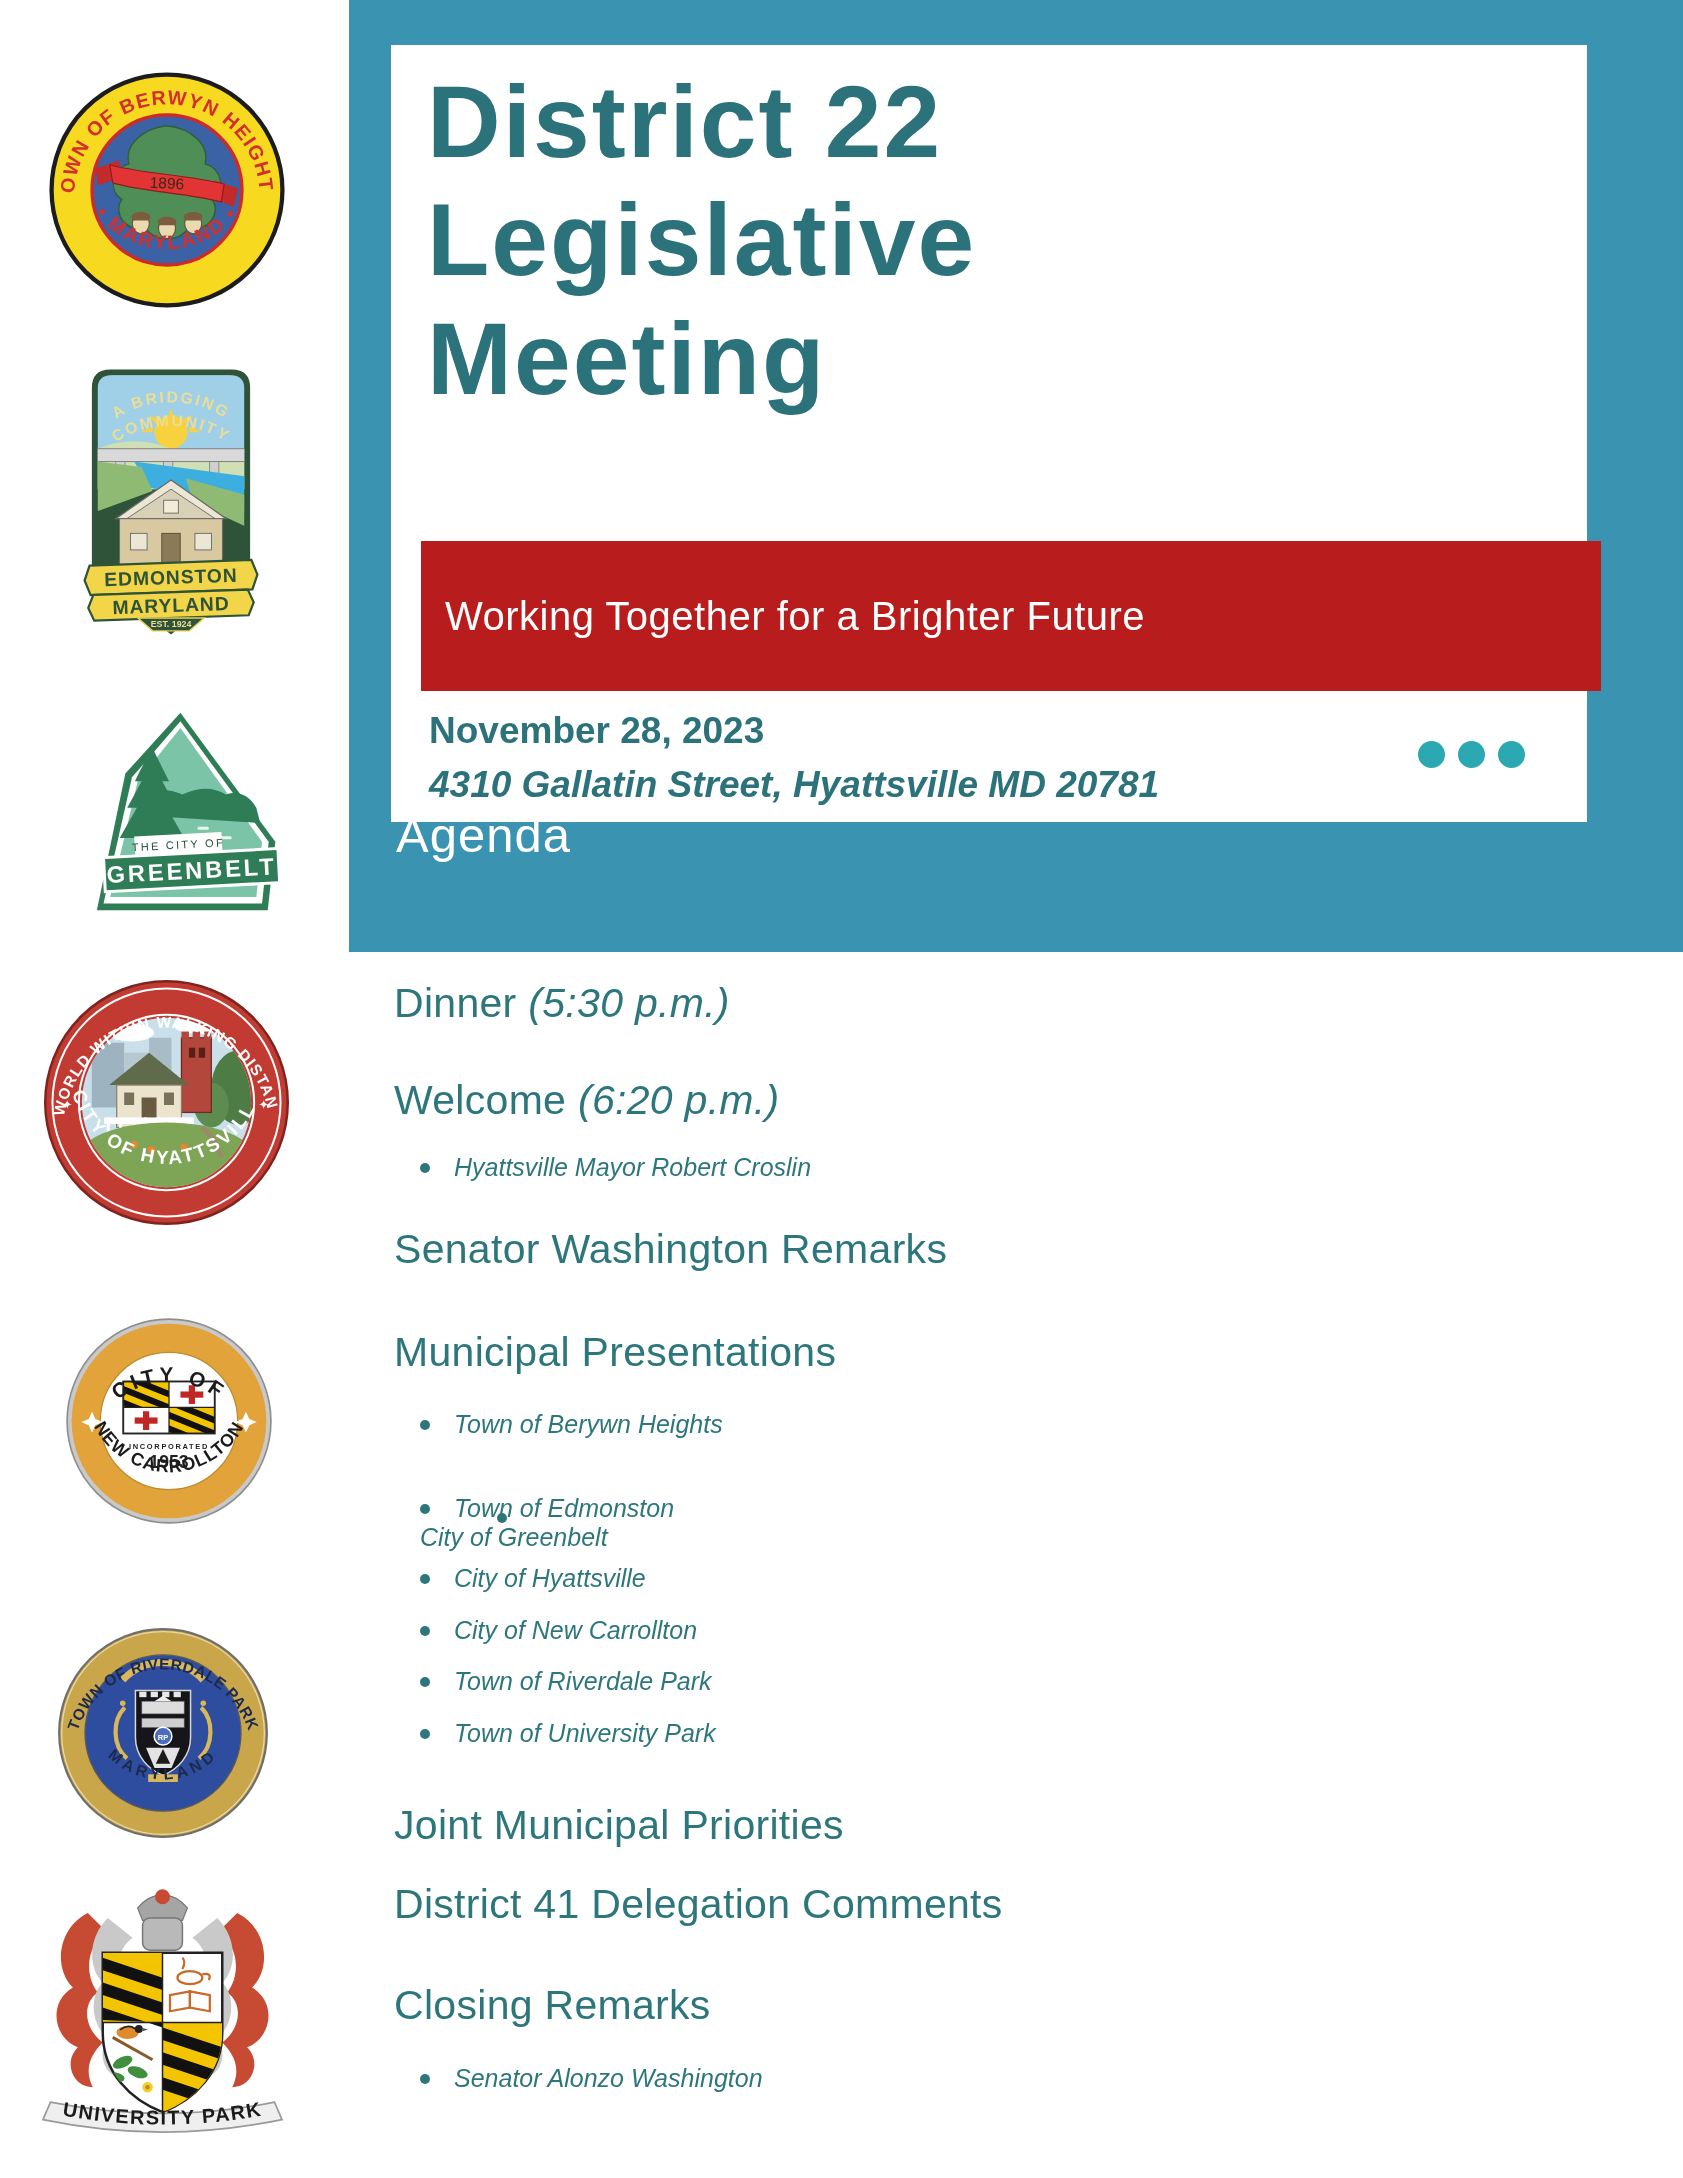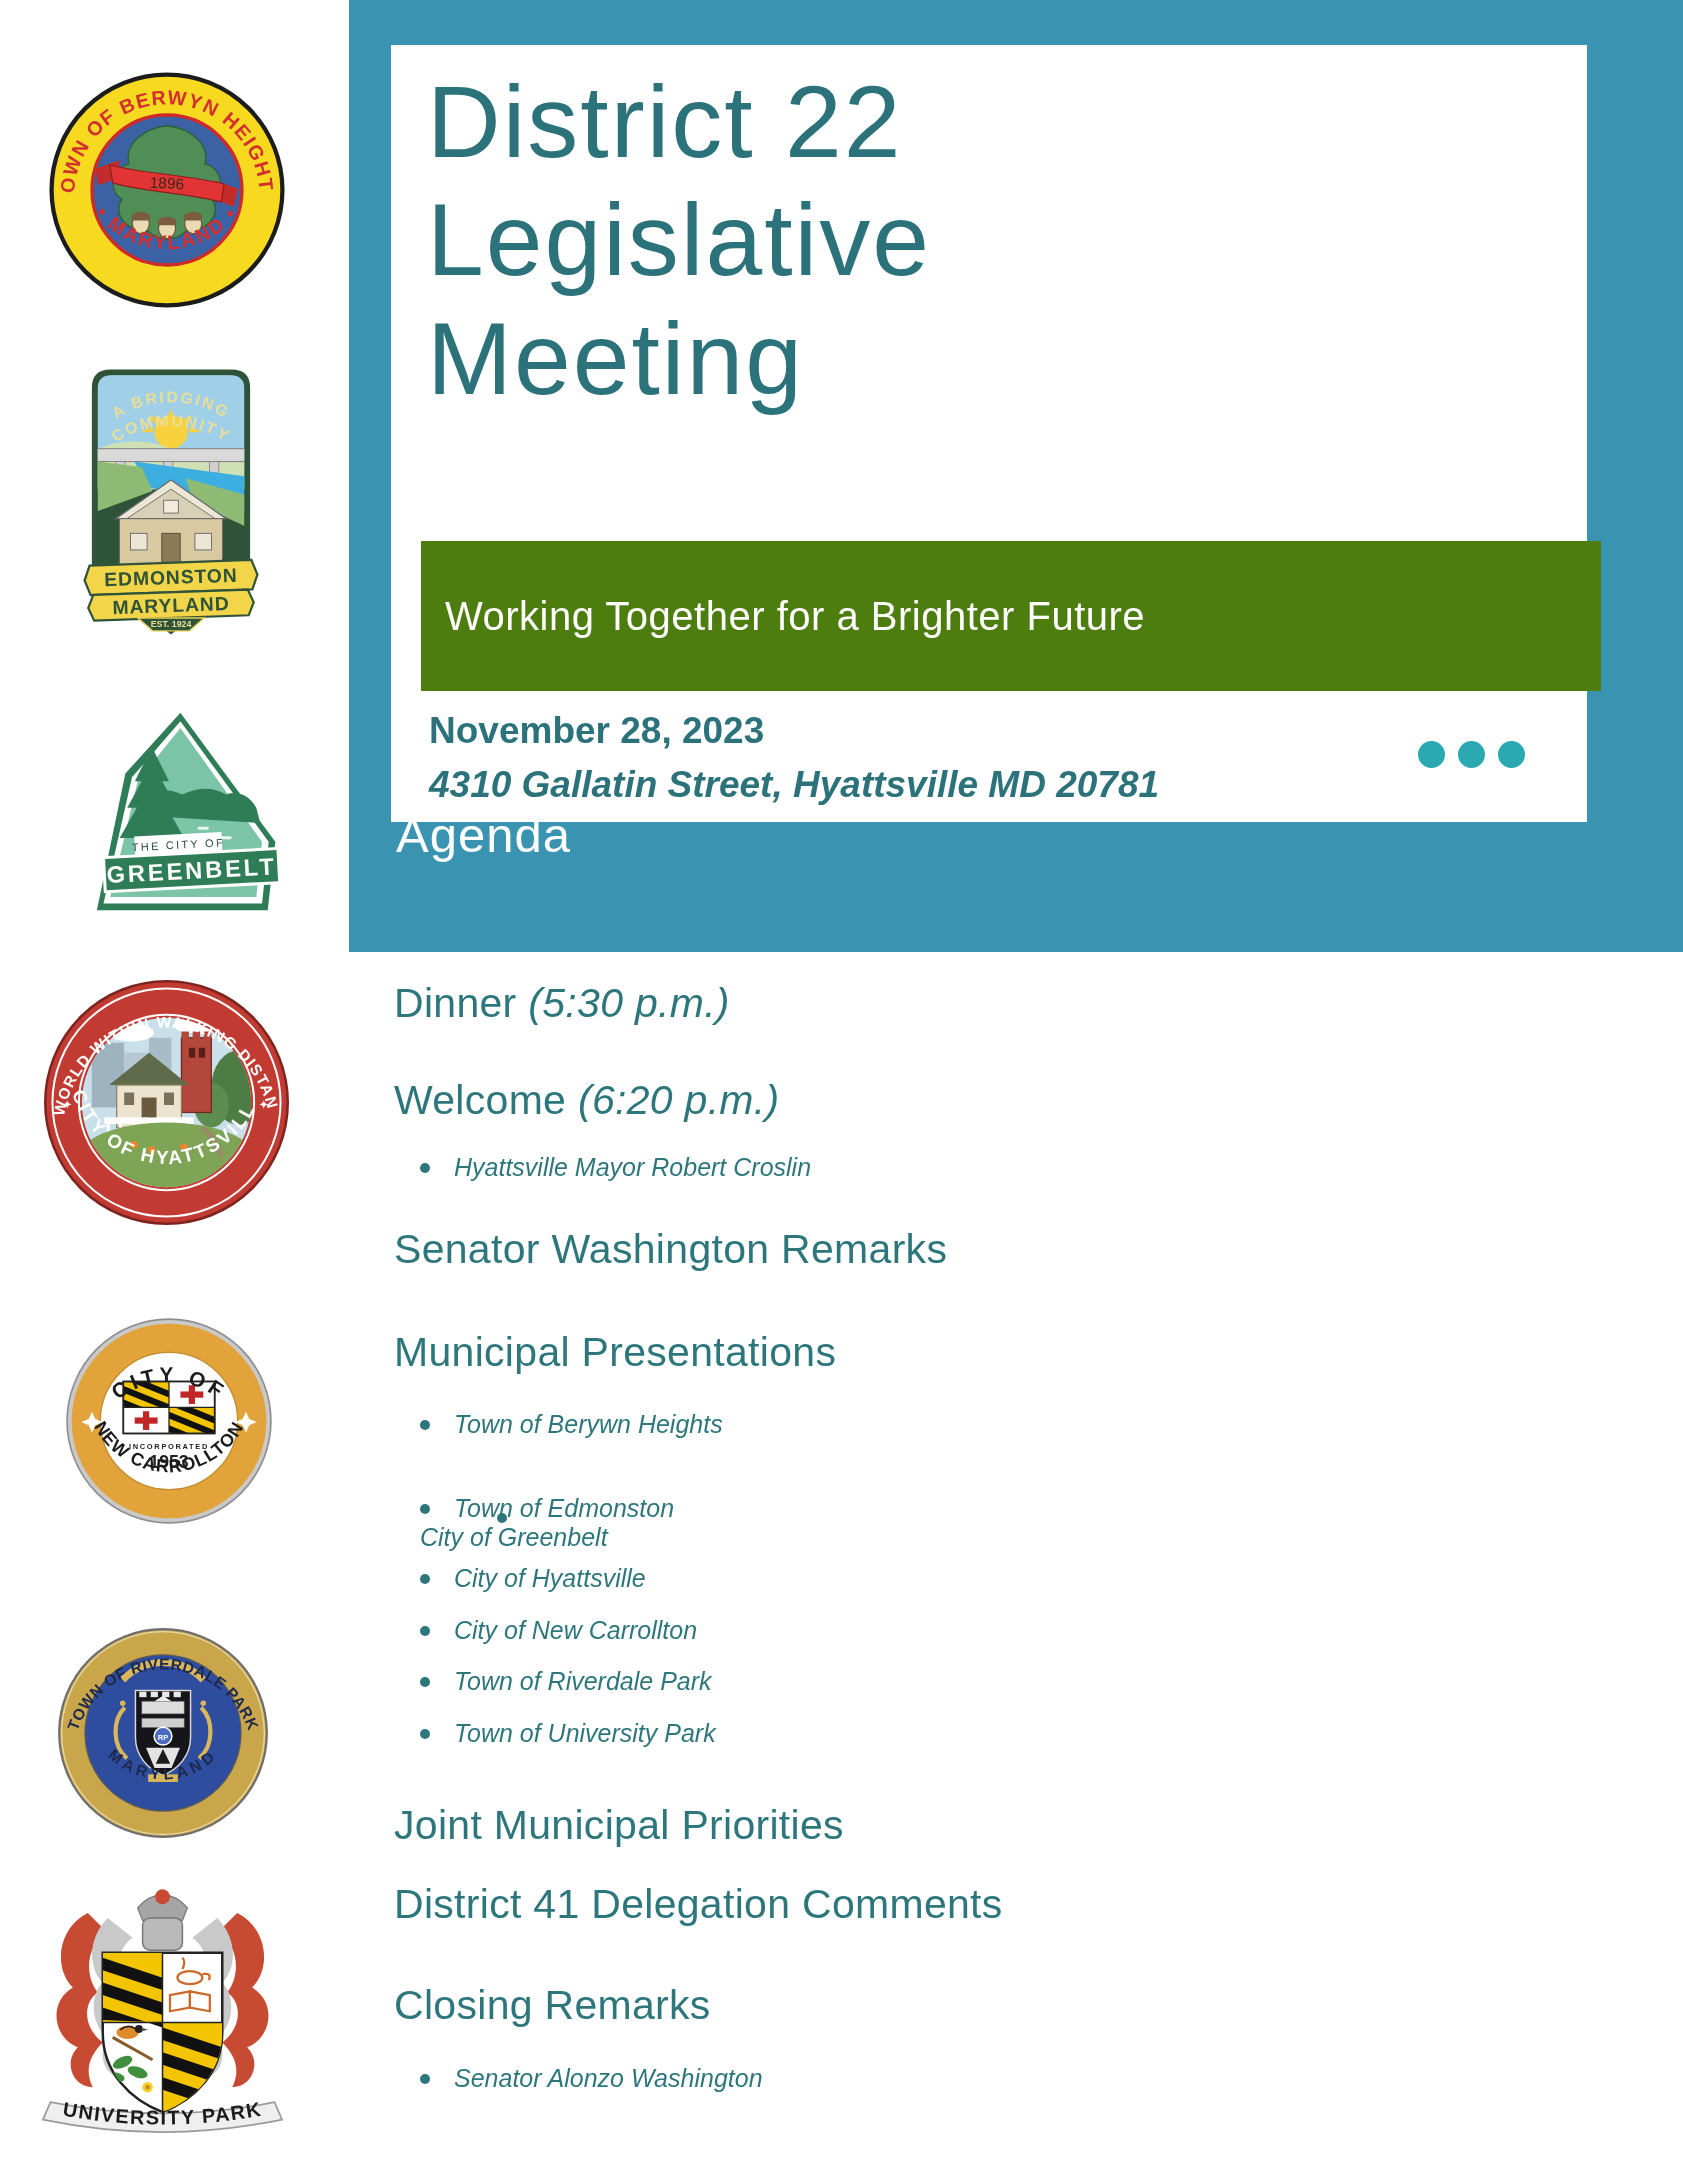--- a/index.html
+++ b/index.html
@@ -5,25 +5,25 @@
   html,body { margin:0; padding:0; background:#ffffff; }
   .page {
     position:relative; width:1683px; height:2178px; background:#ffffff;
     font-family:"Liberation Sans","DejaVu Sans",sans-serif; overflow:hidden;
   }
   
   .teal-block { position:absolute; left:349px; top:0; width:1334px; height:952px; background:#3a93b1; }
   .card { position:absolute; left:42px; top:45px; width:1196px; height:777px; background:#ffffff; }
   .title {
     position:absolute; left:36px; top:18px; color:#2b727b;
-    font-size:102px; font-weight:normal; line-height:1.16; letter-spacing:2px; white-space:nowrap;
+    font-size:102px; font-weight:bold; line-height:1.16; letter-spacing:2px; white-space:nowrap;
   }
   .banner {
     position:absolute; left:30px; top:496px; width:1180px; height:150px;
-    background:#4d7c0f; display:flex; align-items:center;
+    background:#b91c1c; display:flex; align-items:center;
   }
   .banner-text { color:#ffffff; font-size:40px; padding-left:24px; letter-spacing:0.5px; white-space:nowrap; }
   .date-line {
     position:absolute; left:38px; top:665px; color:#2b727b;
     font-size:37px; font-weight:bold; white-space:nowrap;
   }
   .addr-line {
     position:absolute; left:38px; top:719px; color:#2b727b;
     font-size:37px; font-weight:bold; font-style:italic; white-space:nowrap;
   }

